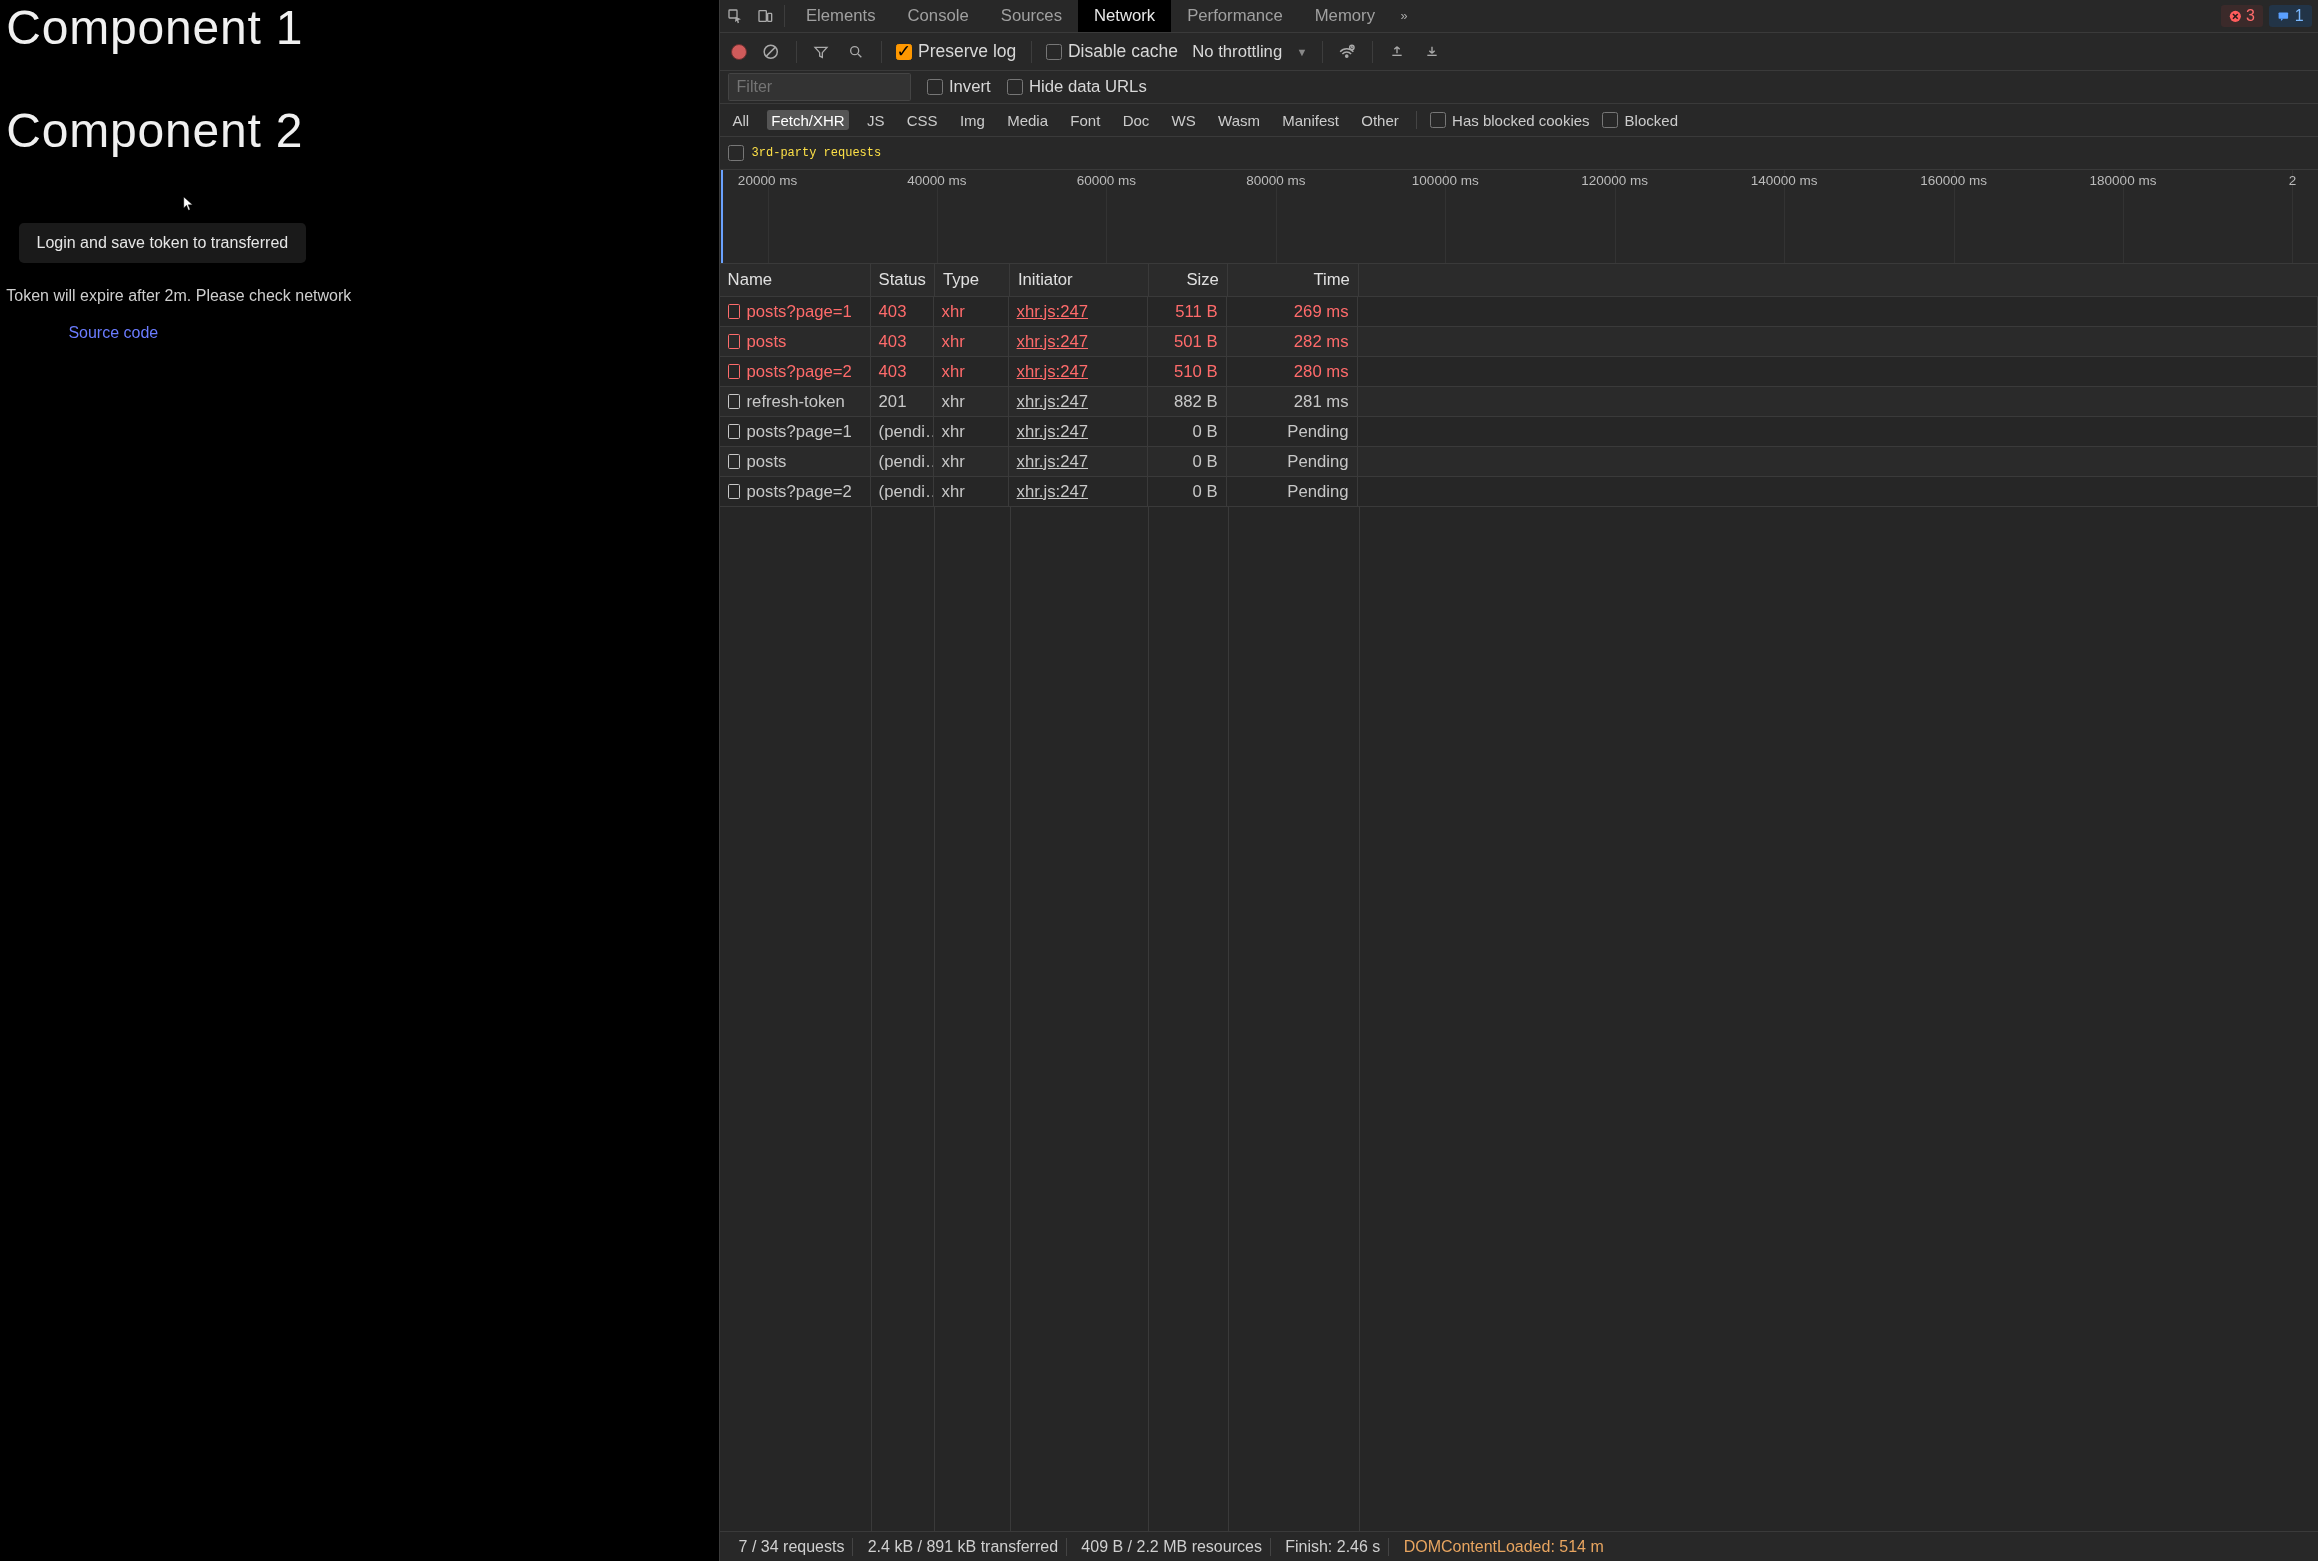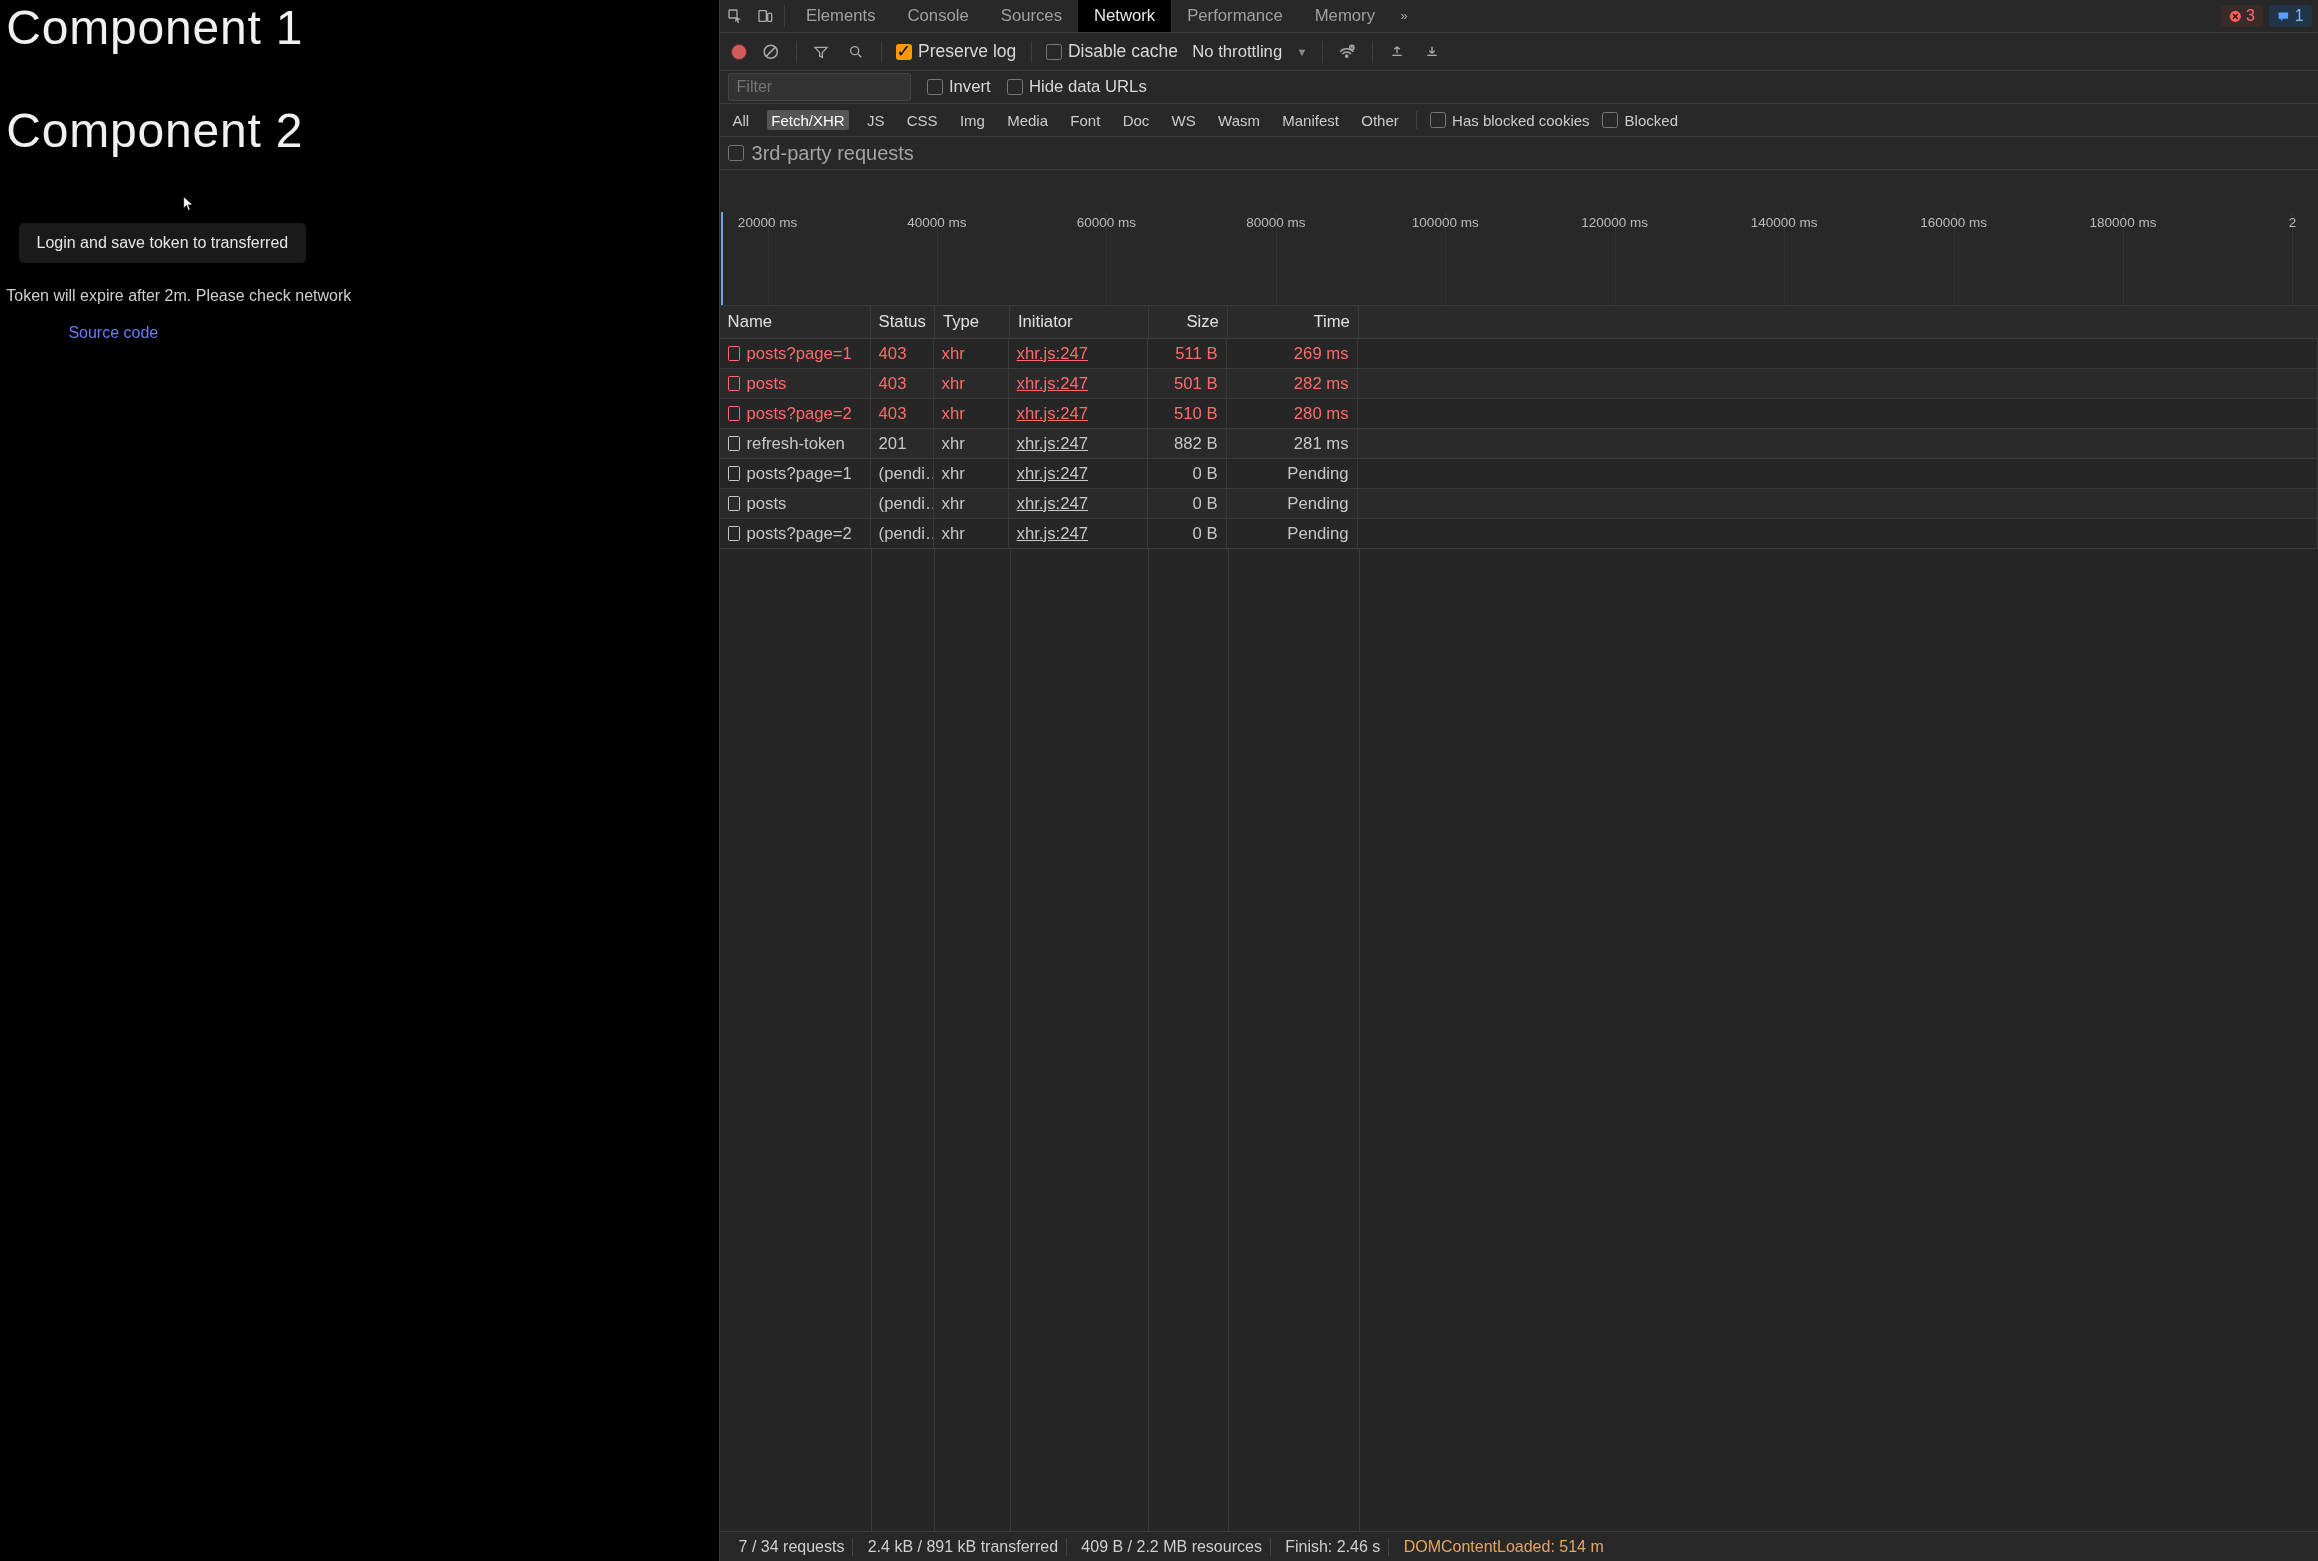--- a/index.html
+++ b/index.html
@@ -48,26 +48,26 @@
 .dt-filter .check { display: flex; align-items: center; gap: 6.3px; font-size: 16.7px; color: #d8d8d8; cursor: pointer; }
 .dt-filter .check .box { width: 16px; height: 16px; border: 1.6px solid #777; border-radius: 2.4px; }
 
 
 .dt-types { display: flex; align-items: center; gap: 12.7px; height: 33px; padding: 0 8px; flex-wrap: wrap; border-bottom: 0.8px solid #3a3a3a; font-size: 15px; color: #ccc; overflow: hidden; }
 .dt-types .pill { padding: 1.6px 4.8px; cursor: pointer; border-radius: 2.4px; }
 .dt-types .pill.active { background: #555; color: #fff; }
 .dt-types .check { display: flex; align-items: center; gap: 6.3px; cursor: pointer; }
 .dt-types .check .box { width: 16px; height: 16px; border: 1.6px solid #777; border-radius: 2.4px; }
 
-.dt-types2 { display: flex; align-items: center; gap: 9.5px; height: 33px; padding: 0 8px; font-size: 20px; color: #a3a3a3; border-bottom: 0.8px solid #3a3a3a; }
+.dt-types2 { display: flex; align-items: center; gap: 9.5px; height: 33px; padding: 0 8px; font-size: 12px; color: #fde047; border-bottom: 0.8px solid #3a3a3a; font-family: Liberation Mono, monospace; }
 .dt-types2 .check { display: flex; align-items: center; gap: 8px; cursor: pointer; }
 .dt-types2 .check .box { width: 16px; height: 16px; border: 1.6px solid #777; border-radius: 2.4px; }
 
 
-.dt-timeline { height: 94px; border-bottom: 0.8px solid #3a3a3a; position: relative; background: #282828; overflow: hidden; margin-top: 42px; }
+.dt-timeline { height: 94px; border-bottom: 0.8px solid #3a3a3a; position: relative; background: #282828; overflow: hidden; }
 .dt-timeline .ticks { display: flex; height: 19px; font-size: 13.5px; color: #bbb; position: relative; }
 .dt-timeline .tick { position: absolute; top: 3.2px; transform: translateX(-50%); }
 .dt-timeline .grid { position: absolute; top: 0; bottom: 0; left: 0; right: 0; }
 .dt-timeline .gline { position: absolute; top: 0; bottom: 0; width: 0.8px; background: #333; }
 .dt-timeline .marker { position: absolute; left: 1.6px; top: 0; bottom: 0; width: 1.6px; background: #6aa2ff; }
 
 
 .dt-table { flex: 1; overflow: hidden; display: flex; flex-direction: column; }
 .thead, .trow { display: flex; align-items: center; border-bottom: 0.8px solid #3a3a3a; font-size: 16.7px; }
 .thead { height: 33px; color: #e0e0e0; background: #2b2b2b; }

